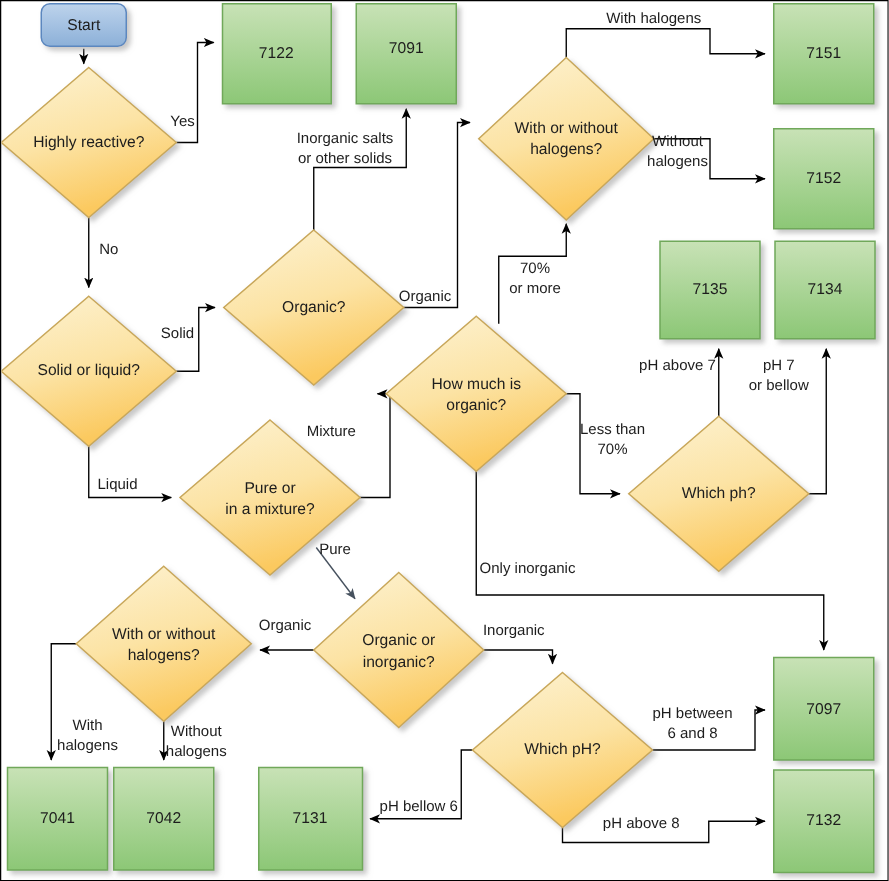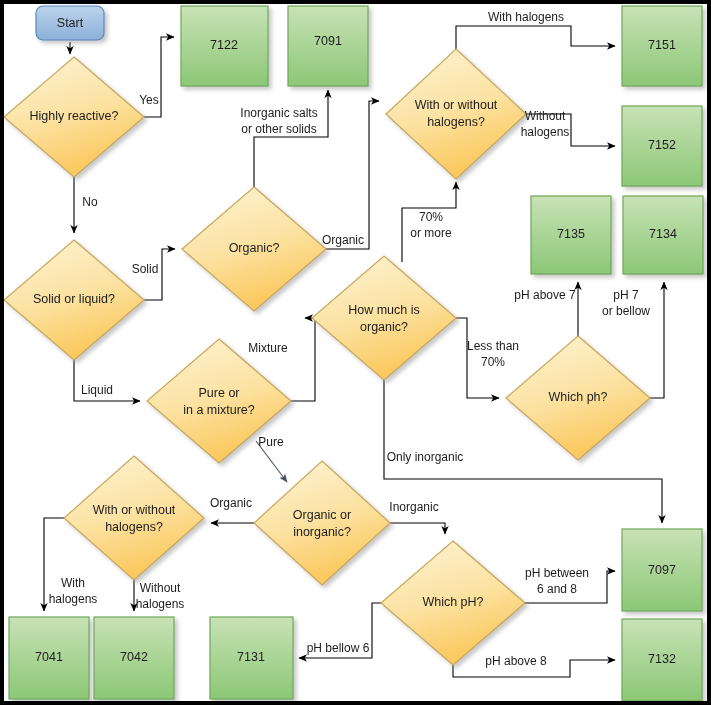--- a/index.html
+++ b/index.html
@@ -1,18 +1,18 @@
 <!DOCTYPE html>
 <html><head>
 <meta charset="utf-8">
 <style>
   html,body{margin:0;padding:0;background:#ffffff;}
   body{font-family:"Liberation Sans", sans-serif;}
   #canvas{position:relative;width:711px;height:705px;background:#ffffff;
-          border:4px solid #000000;box-sizing:border-box;overflow:hidden;}
+          border:1px solid #000000;box-sizing:border-box;overflow:hidden;}
   svg.layer{position:absolute;left:0;top:0;width:711px;height:705px;}
   .edge{fill:none;stroke:#000000;stroke-width:1.1;}
   .edge-grey{fill:none;stroke:#46515e;stroke-width:1.1;}
   .nodeText{font-size:12.5px;fill:#1d1d1d;text-anchor:middle;dominant-baseline:middle;}
   .edgeLabel{font-size:12px;fill:#1d1d1d;text-anchor:middle;dominant-baseline:middle;}
 </style>
 </head>
 <body>
 
 <div id="canvas">

